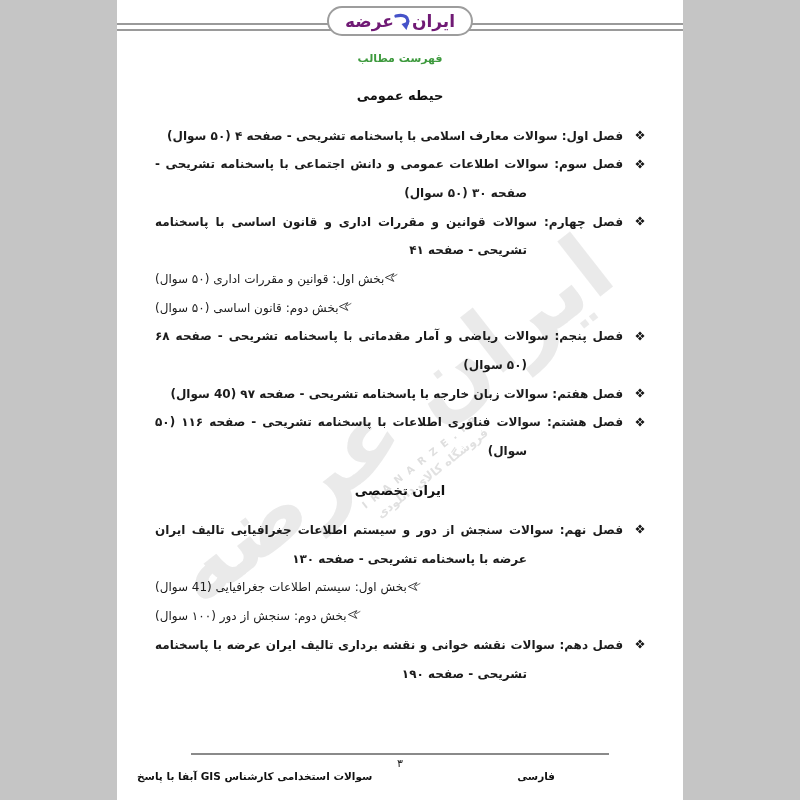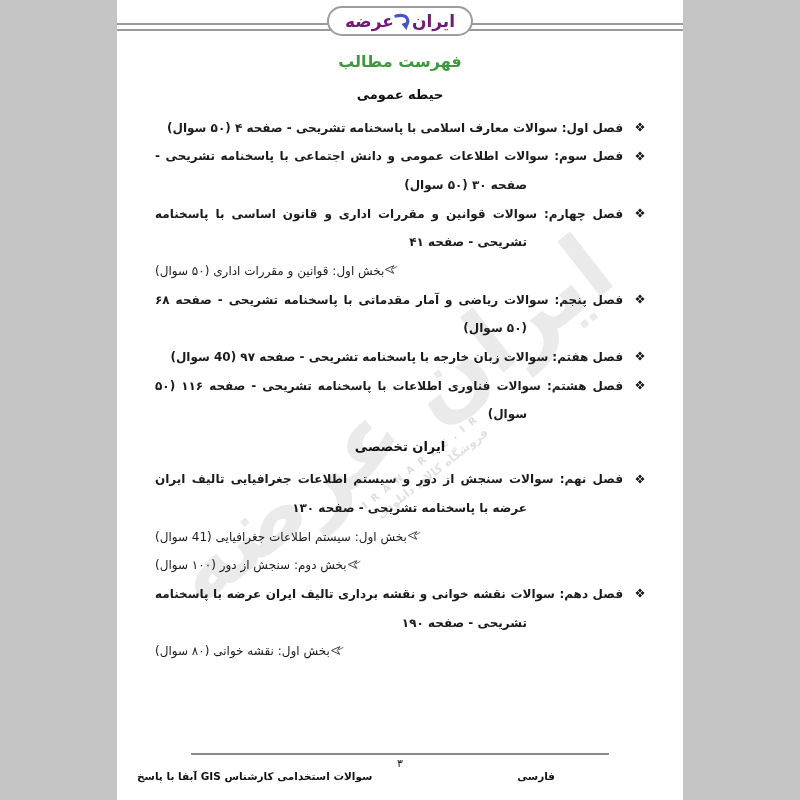--- a/index.html
+++ b/index.html
@@ -20,28 +20,28 @@
   .logo-pill{
     position:absolute;top:6px;left:50%;transform:translateX(-50%);
     background:#fff;border:2px solid #9d9d9d;border-radius:15px;
     padding:3px 16px;display:flex;align-items:center;gap:1px;
     direction:rtl;z-index:3;
   }
   .logo-word{font-weight:bold;font-size:17px;color:#701a75;letter-spacing:-0.5px;}
   .logo-arrow{width:20px;height:20px;margin:0 -2px;position:relative;top:2px;}
   
   .doc-title{
-    margin-top:52px;text-align:center;font-weight:bold;font-size:16px;color:#3e9a3e;
+    margin-top:52px;text-align:center;font-weight:bold;font-size:11px;color:#3e9a3e;
   }
   .content{
     padding:6px 38px 0 38px;color:#1b1b1b;font-size:12px;line-height:28.5px;
     position:relative;z-index:2;
   }
   .section-heading{
-    margin:4px;text-align:center;font-size:13px;font-weight:bold;color:#111;line-height:28.5px;
+    margin:11px;text-align:center;font-size:13px;font-weight:bold;color:#111;line-height:28.5px;
   }
   .item{
     font-weight:bold;text-align:justify;
     padding-right:118px;text-indent:-118px;
   }
   .bullet{display:inline-block;width:22px;text-indent:0;vertical-align:middle;}
   .bullet svg{width:10px;height:10px;display:inline-block;}
   .subitem{
     font-weight:normal;margin-right:40px;text-align:left;
   }
@@ -121,20 +121,24 @@
                 <path d="M15 6 L19 10 L15 14 L11 10 Z"></path>
                 <path d="M10 11 L14 15 L10 19 L6 15 Z"></path>
                 <path d="M5 6 L9 10 L5 14 L1 10 Z"></path>
               </svg></span><span class="item-text">فصل چهارم: سوالات قوانین و مقررات اداری و قانون اساسی با پاسخنامه تشریحی - صفحه ۴۱</span></div>
 
   <div class="subitem"><span class="sub-bullet"><svg viewBox="0 0 20 14" xmlns="http://www.w3.org/2000/svg">
                 <path d="M2 7 L14 1.5 L10.5 7 L14 12.5 Z" fill="#ffffff" stroke="#3a3a3a" stroke-width="1.4" stroke-linejoin="round"></path>
                 <line x1="12.5" y1="6" x2="19" y2="2.5" stroke="#3a3a3a" stroke-width="1.1"></line>
               </svg></span><span class="sub-text">بخش اول: قوانین و مقررات اداری (۵۰ سوال)</span></div>
 
+  <div class="subitem"><span class="sub-bullet"><svg viewBox="0 0 20 14" xmlns="http://www.w3.org/2000/svg">
+                <path d="M2 7 L14 1.5 L10.5 7 L14 12.5 Z" fill="#ffffff" stroke="#3a3a3a" stroke-width="1.4" stroke-linejoin="round"></path>
+                <line x1="12.5" y1="6" x2="19" y2="2.5" stroke="#3a3a3a" stroke-width="1.1"></line>
+              </svg></span><span class="sub-text">بخش دوم: قانون اساسی (۵۰ سوال)</span></div>
 
   <div class="item"><span class="bullet"><svg viewBox="0 0 20 20" xmlns="http://www.w3.org/2000/svg" fill="#141414">
                 <path d="M10 1 L14 5 L10 9 L6 5 Z"></path>
                 <path d="M15 6 L19 10 L15 14 L11 10 Z"></path>
                 <path d="M10 11 L14 15 L10 19 L6 15 Z"></path>
                 <path d="M5 6 L9 10 L5 14 L1 10 Z"></path>
               </svg></span><span class="item-text">فصل پنجم: سوالات ریاضی و آمار مقدماتی با پاسخنامه تشریحی - صفحه ۶۸ (۵۰ سوال)</span></div>
 
 
   <div class="item"><span class="bullet"><svg viewBox="0 0 20 20" xmlns="http://www.w3.org/2000/svg" fill="#141414">
@@ -173,24 +177,20 @@
                 <line x1="12.5" y1="6" x2="19" y2="2.5" stroke="#3a3a3a" stroke-width="1.1"></line>
               </svg></span><span class="sub-text">بخش دوم: سنجش از دور (۱۰۰ سوال)</span></div>
 
   <div class="item"><span class="bullet"><svg viewBox="0 0 20 20" xmlns="http://www.w3.org/2000/svg" fill="#141414">
                 <path d="M10 1 L14 5 L10 9 L6 5 Z"></path>
                 <path d="M15 6 L19 10 L15 14 L11 10 Z"></path>
                 <path d="M10 11 L14 15 L10 19 L6 15 Z"></path>
                 <path d="M5 6 L9 10 L5 14 L1 10 Z"></path>
               </svg></span><span class="item-text">فصل دهم: سوالات نقشه خوانی و نقشه برداری تالیف ایران عرضه با پاسخنامه تشریحی - صفحه ۱۹۰</span></div>
 
-  <div class="subitem"><span class="sub-bullet"><svg viewBox="0 0 20 14" xmlns="http://www.w3.org/2000/svg">
-                <path d="M2 7 L14 1.5 L10.5 7 L14 12.5 Z" fill="#ffffff" stroke="#3a3a3a" stroke-width="1.4" stroke-linejoin="round"></path>
-                <line x1="12.5" y1="6" x2="19" y2="2.5" stroke="#3a3a3a" stroke-width="1.1"></line>
-              </svg></span><span class="sub-text">بخش اول: نقشه خوانی (۸۰ سوال)</span></div>
 </div>
   </section>
 </div>
 
   <div class="watermark">
     <div class="wm-big">ایران عرضه</div>
     <div class="wm-site">IRANARZE.IR</div>
     <div class="wm-tagline">فروشگاه کالای دانلودی</div>
   </div>
 

